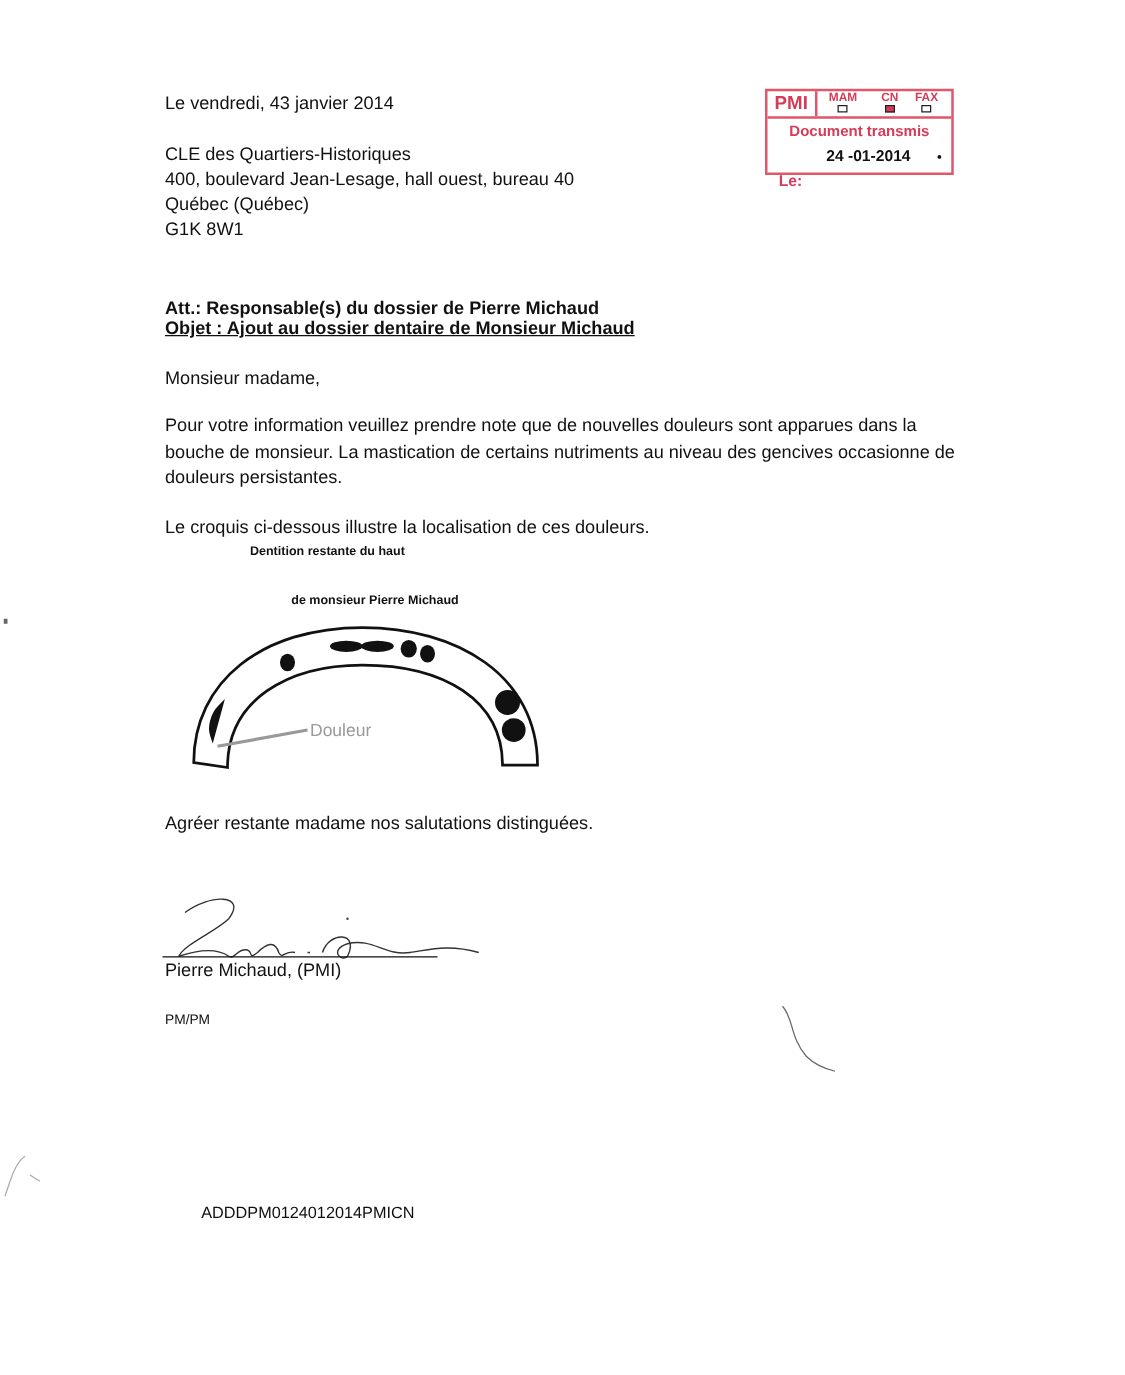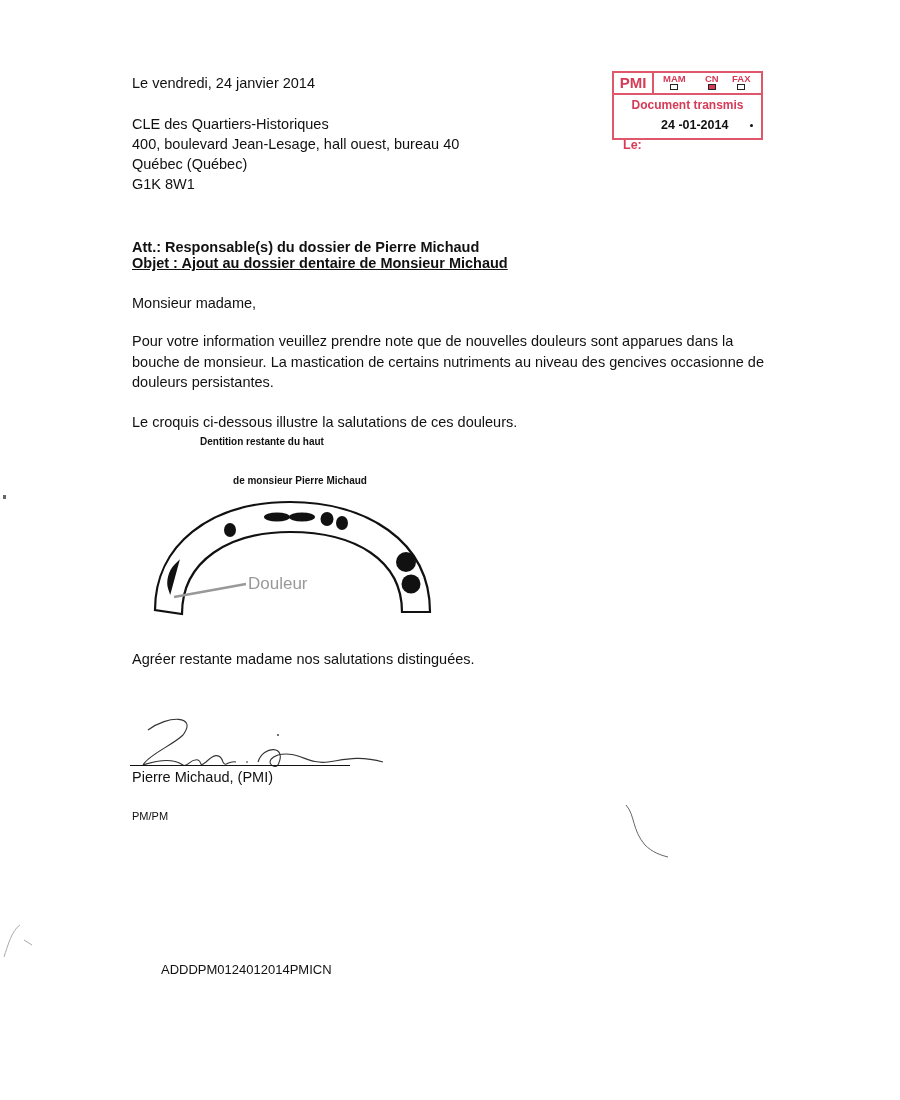--- a/index.html
+++ b/index.html
@@ -23,21 +23,21 @@
     .stamp .box.filled { background: #d63b57; }
     .stamp .doc { position: absolute; left: 0; top: 25px; width: 100%; text-align: center; font-size: 12px; }
     .stamp .le { position: absolute; left: 9px; top: 45px; font-size: 12.5px; margin-top: 20px; }
     .stamp .date { position: absolute; left: 47px; top: 45px; font-size: 12.5px; color: #111; }
     .stamp .dot { position: absolute; left: 136px; top: 51px; width: 3px; height: 3px; background: #111; border-radius: 50%; }
     .sigline { position: absolute; left: 130px; top: 765px; width: 220px; height: 1px; background: #111; }
   </style>
 </head>
 <body>
 
-<div class="t" style="left:132px;top:73px;">Le vendredi, 24 janvier 2014</div>
+<div class="t" style="left:132px;top:73px;">Le vendredi, 43 janvier 2014</div>
 
 <div class="stamp">
   <div class="row1">
     <div class="pmi">PMI</div>
     <div class="opt" style="left:49px;">
       <span>MAM</span>
       <span class="box"></span>
     </div>
     <div class="opt" style="left:91px;">
       <span>CN</span>
@@ -57,38 +57,38 @@
 <div class="t" style="left:132px;top:114px;">CLE des Quartiers-Historiques</div>
 <div class="t" style="left:132px;top:134px;">400, boulevard Jean-Lesage, hall ouest, bureau 40</div>
 <div class="t" style="left:132px;top:154px;">Québec (Québec)</div>
 <div class="t" style="left:132px;top:174px;">G1K 8W1</div>
 
 <div class="t b" style="left:132px;top:213px;margin-top:24px;">Att.: Responsable(s) du dossier de Pierre Michaud</div>
 <div class="t b u" style="left:132px;top:253px;">Objet : Ajout au dossier dentaire de Monsieur Michaud</div>
 
 <div class="t" style="left:132px;top:293px;">Monsieur madame,</div>
 <div class="para" style="top:331px;">Pour votre information veuillez prendre note que de nouvelles douleurs sont apparues dans la bouche de monsieur. La mastication de certains nutriments au niveau des gencives occasionne de douleurs persistantes.</div>
-<div class="t" style="left:132px;top:412px;">Le croquis ci-dessous illustre la salutations de ces douleurs.</div>
+<div class="t" style="left:132px;top:412px;">Le croquis ci-dessous illustre la localisation de ces douleurs.</div>
 
 <div class="t b" style="left:200px;top:435px;width:200px;text-align:left;font-size:10px;line-height:13px;">Dentition restante  du haut</div>
 <div class="t b" style="left:200px;top:474px;width:200px;text-align:center;font-size:10px;line-height:13px;">de monsieur Pierre Michaud</div>
 
 <svg style="position:absolute;left:150px;top:490px;" width="290" height="130" viewBox="0 0 290 130">
   <path d="M5,120 C5,55 60,12 140,12 C215,12 280,50 280,122 L252,122 C252,70 205,42 140,42 C80,42 32,70 32,124 Z" fill="none" stroke="#111" stroke-width="2.2"></path>
   <ellipse cx="80" cy="40" rx="6" ry="7" fill="#111"></ellipse>
   <ellipse cx="127" cy="27" rx="13" ry="4.5" fill="#111"></ellipse>
   <ellipse cx="152" cy="27" rx="13" ry="4.5" fill="#111"></ellipse>
   <ellipse cx="177" cy="29" rx="6.5" ry="7" fill="#111"></ellipse>
   <ellipse cx="192" cy="33" rx="6" ry="7" fill="#111"></ellipse>
   <circle cx="256" cy="72" r="10" fill="#111"></circle>
   <circle cx="261" cy="94" r="9.5" fill="#111"></circle>
   <path d="M26,76 C20,82 18,92 20,98 Z" fill="#111" stroke="#111" stroke-width="4"></path>
   <line x1="24" y1="107" x2="96" y2="94" stroke="#999" stroke-width="2.5"></line>
 </svg>
-<div class="t" style="left:248px;top:574px;font-size:17px;color:#999;">Douleur</div>
+<div class="t" style="left:248px;top:574px;font-size:14px;color:#999;">Douleur</div>
 
 <div class="t" style="left:132px;top:649px;">Agréer restante madame nos salutations distinguées.</div>
 
 <svg style="position:absolute;left:128px;top:710px;" width="270" height="65" viewBox="0 0 270 65">
   <path d="M20,20 C40,5 70,5 55,25 C45,35 20,45 15,55 M15,55 C30,50 45,48 55,55 C60,58 62,48 70,50 C75,52 70,58 78,52 C85,45 92,42 95,52 C98,58 100,50 108,52 M118,52 L120,52 M130,52 C135,35 160,35 150,55 C145,60 135,50 150,45 C170,40 180,55 200,52 C215,50 230,45 255,52" fill="none" stroke="#333" stroke-width="1.1"></path>
   <circle cx="150" cy="25" r="1" fill="#444"></circle>
 </svg>
 <div class="sigline"></div>
 <div class="t" style="left:132px;top:767px;">Pierre Michaud, (PMI)</div>
 <div class="t" style="left:132px;top:806px;font-size:11px;">PM/PM</div>

